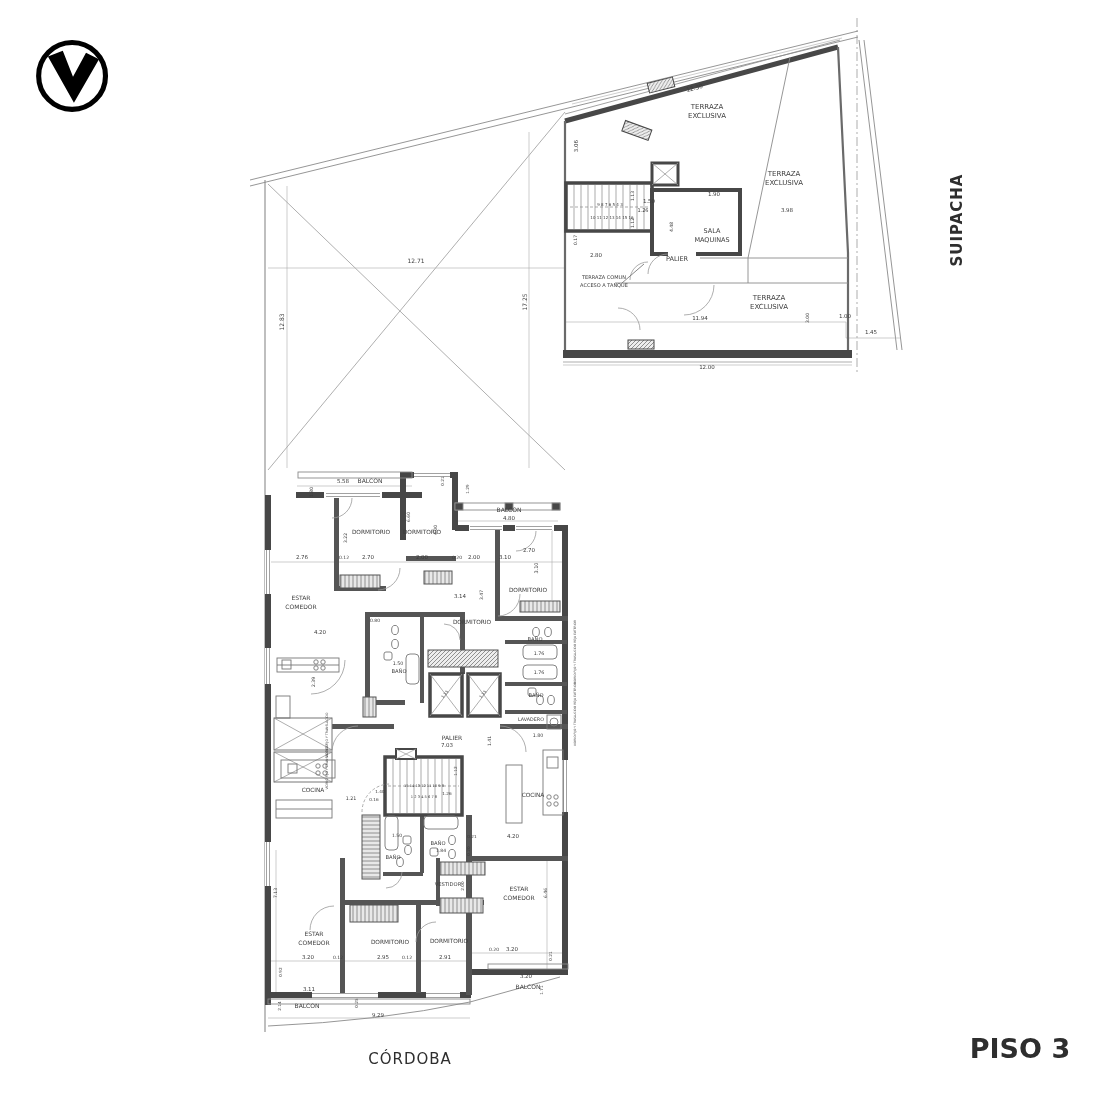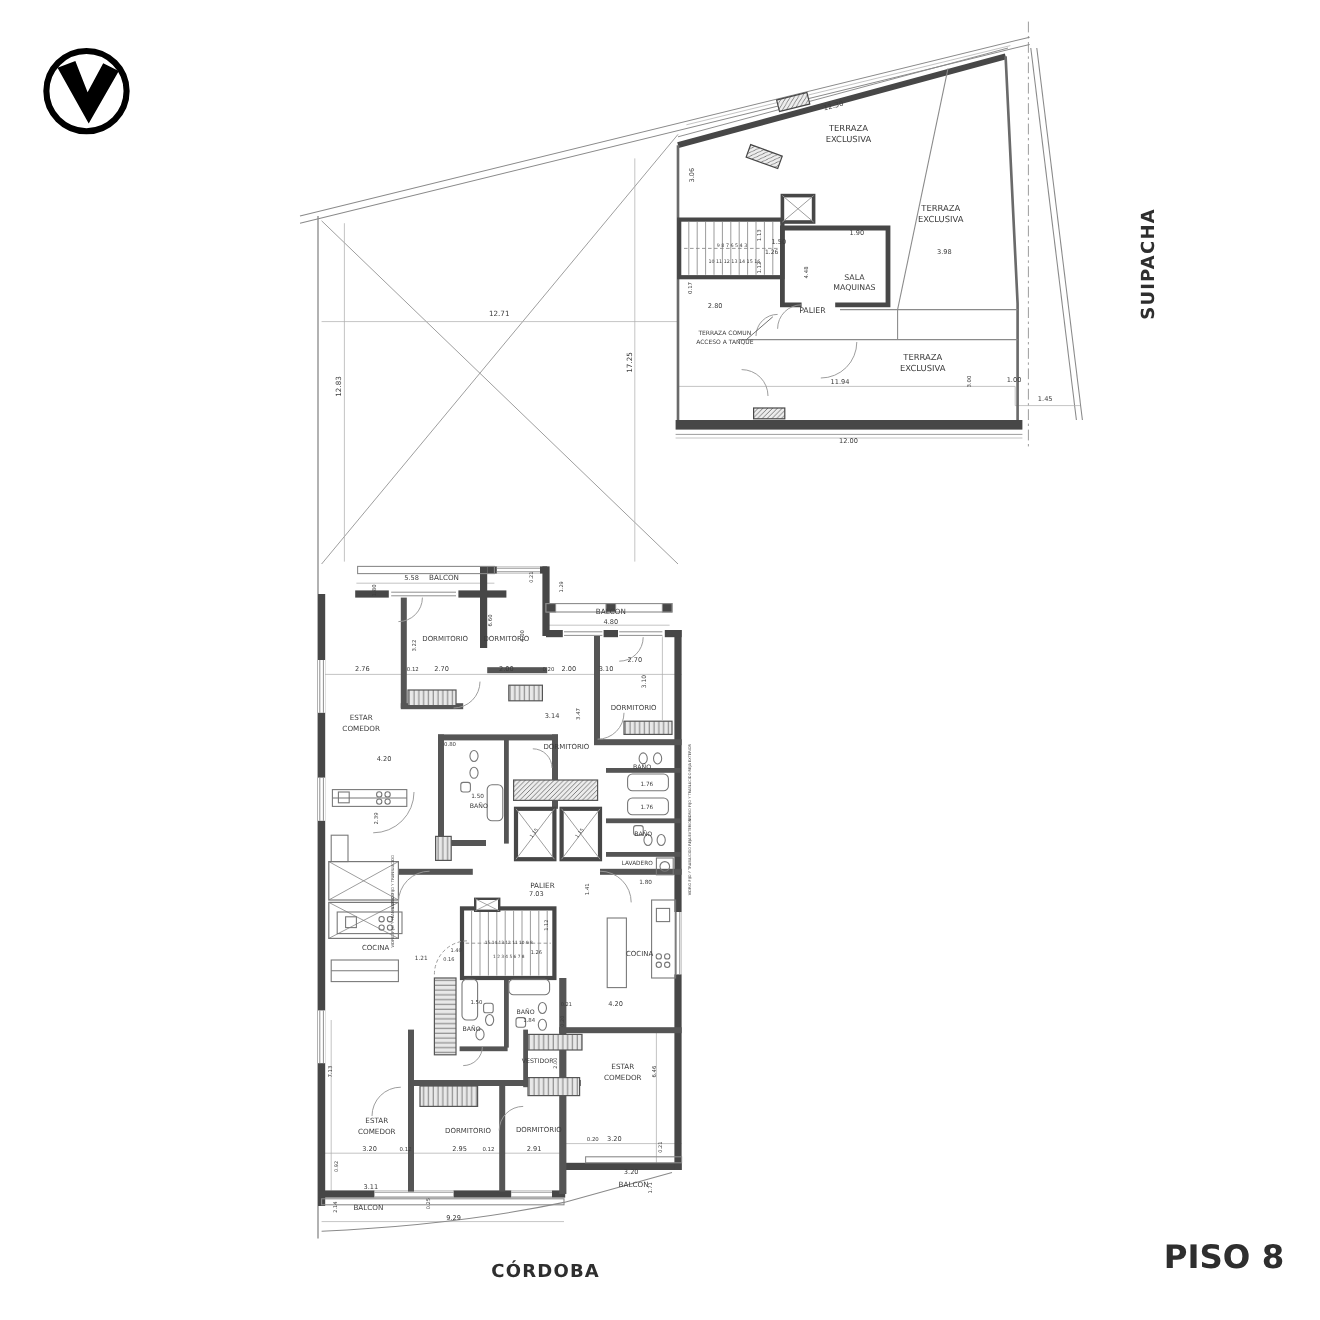--- a/index.html
+++ b/index.html
@@ -4,22 +4,22 @@
 <style>
   html,body{margin:0;padding:0;background:#fff;}
   #canvas{position:relative;width:1100px;height:1100px;background:#fff;overflow:hidden;
           font-family:"DejaVu Sans",sans-serif;color:#3c3c3c;}
   #plan-svg{position:absolute;left:0;top:0;}
   #plan-svg text{fill:#3c3c3c;font-family:"DejaVu Sans",sans-serif;}
   .logo{position:absolute;left:34px;top:36px;width:78px;height:78px;}
   .street-right{position:absolute;left:887px;top:150px;width:140px;height:140px;
       display:flex;align-items:center;justify-content:center;transform:rotate(-90deg);
       font-size:15px;font-weight:bold;letter-spacing:1px;color:#2e2e2e;}
-  .street-bottom{position:absolute;left:320px;top:1050px;width:180px;text-align:right;
-      font-size:15px;font-weight:bold;letter-spacing:1px;color:#2e2e2e;}
+  .street-bottom{position:absolute;left:320px;top:1050px;width:180px;text-align:center;
+      font-size:15px;font-weight:normal;letter-spacing:1px;color:#2e2e2e;}
   .floor-title{position:absolute;left:945px;top:1033px;width:150px;text-align:center;
       font-size:27px;font-weight:bold;color:#2e2e2e;}
 </style>
 </head>
 <body>
 
 <div id="canvas">
 
   <svg class="logo" viewBox="30 32 84 84">
     <circle cx="71" cy="75" r="36" fill="none" stroke="#000" stroke-width="5.5"></circle>
@@ -479,15 +479,15 @@
       </g>
   </svg>
 
   <div class="street-right">
     <span>SUIPACHA</span>
   </div>
   <div class="street-bottom">
     <span>CÓRDOBA</span>
   </div>
   <div class="floor-title">
-    <span>PISO 8</span>
+    <span>PISO 3</span>
   </div>
 </div>
 
 </body></html>

